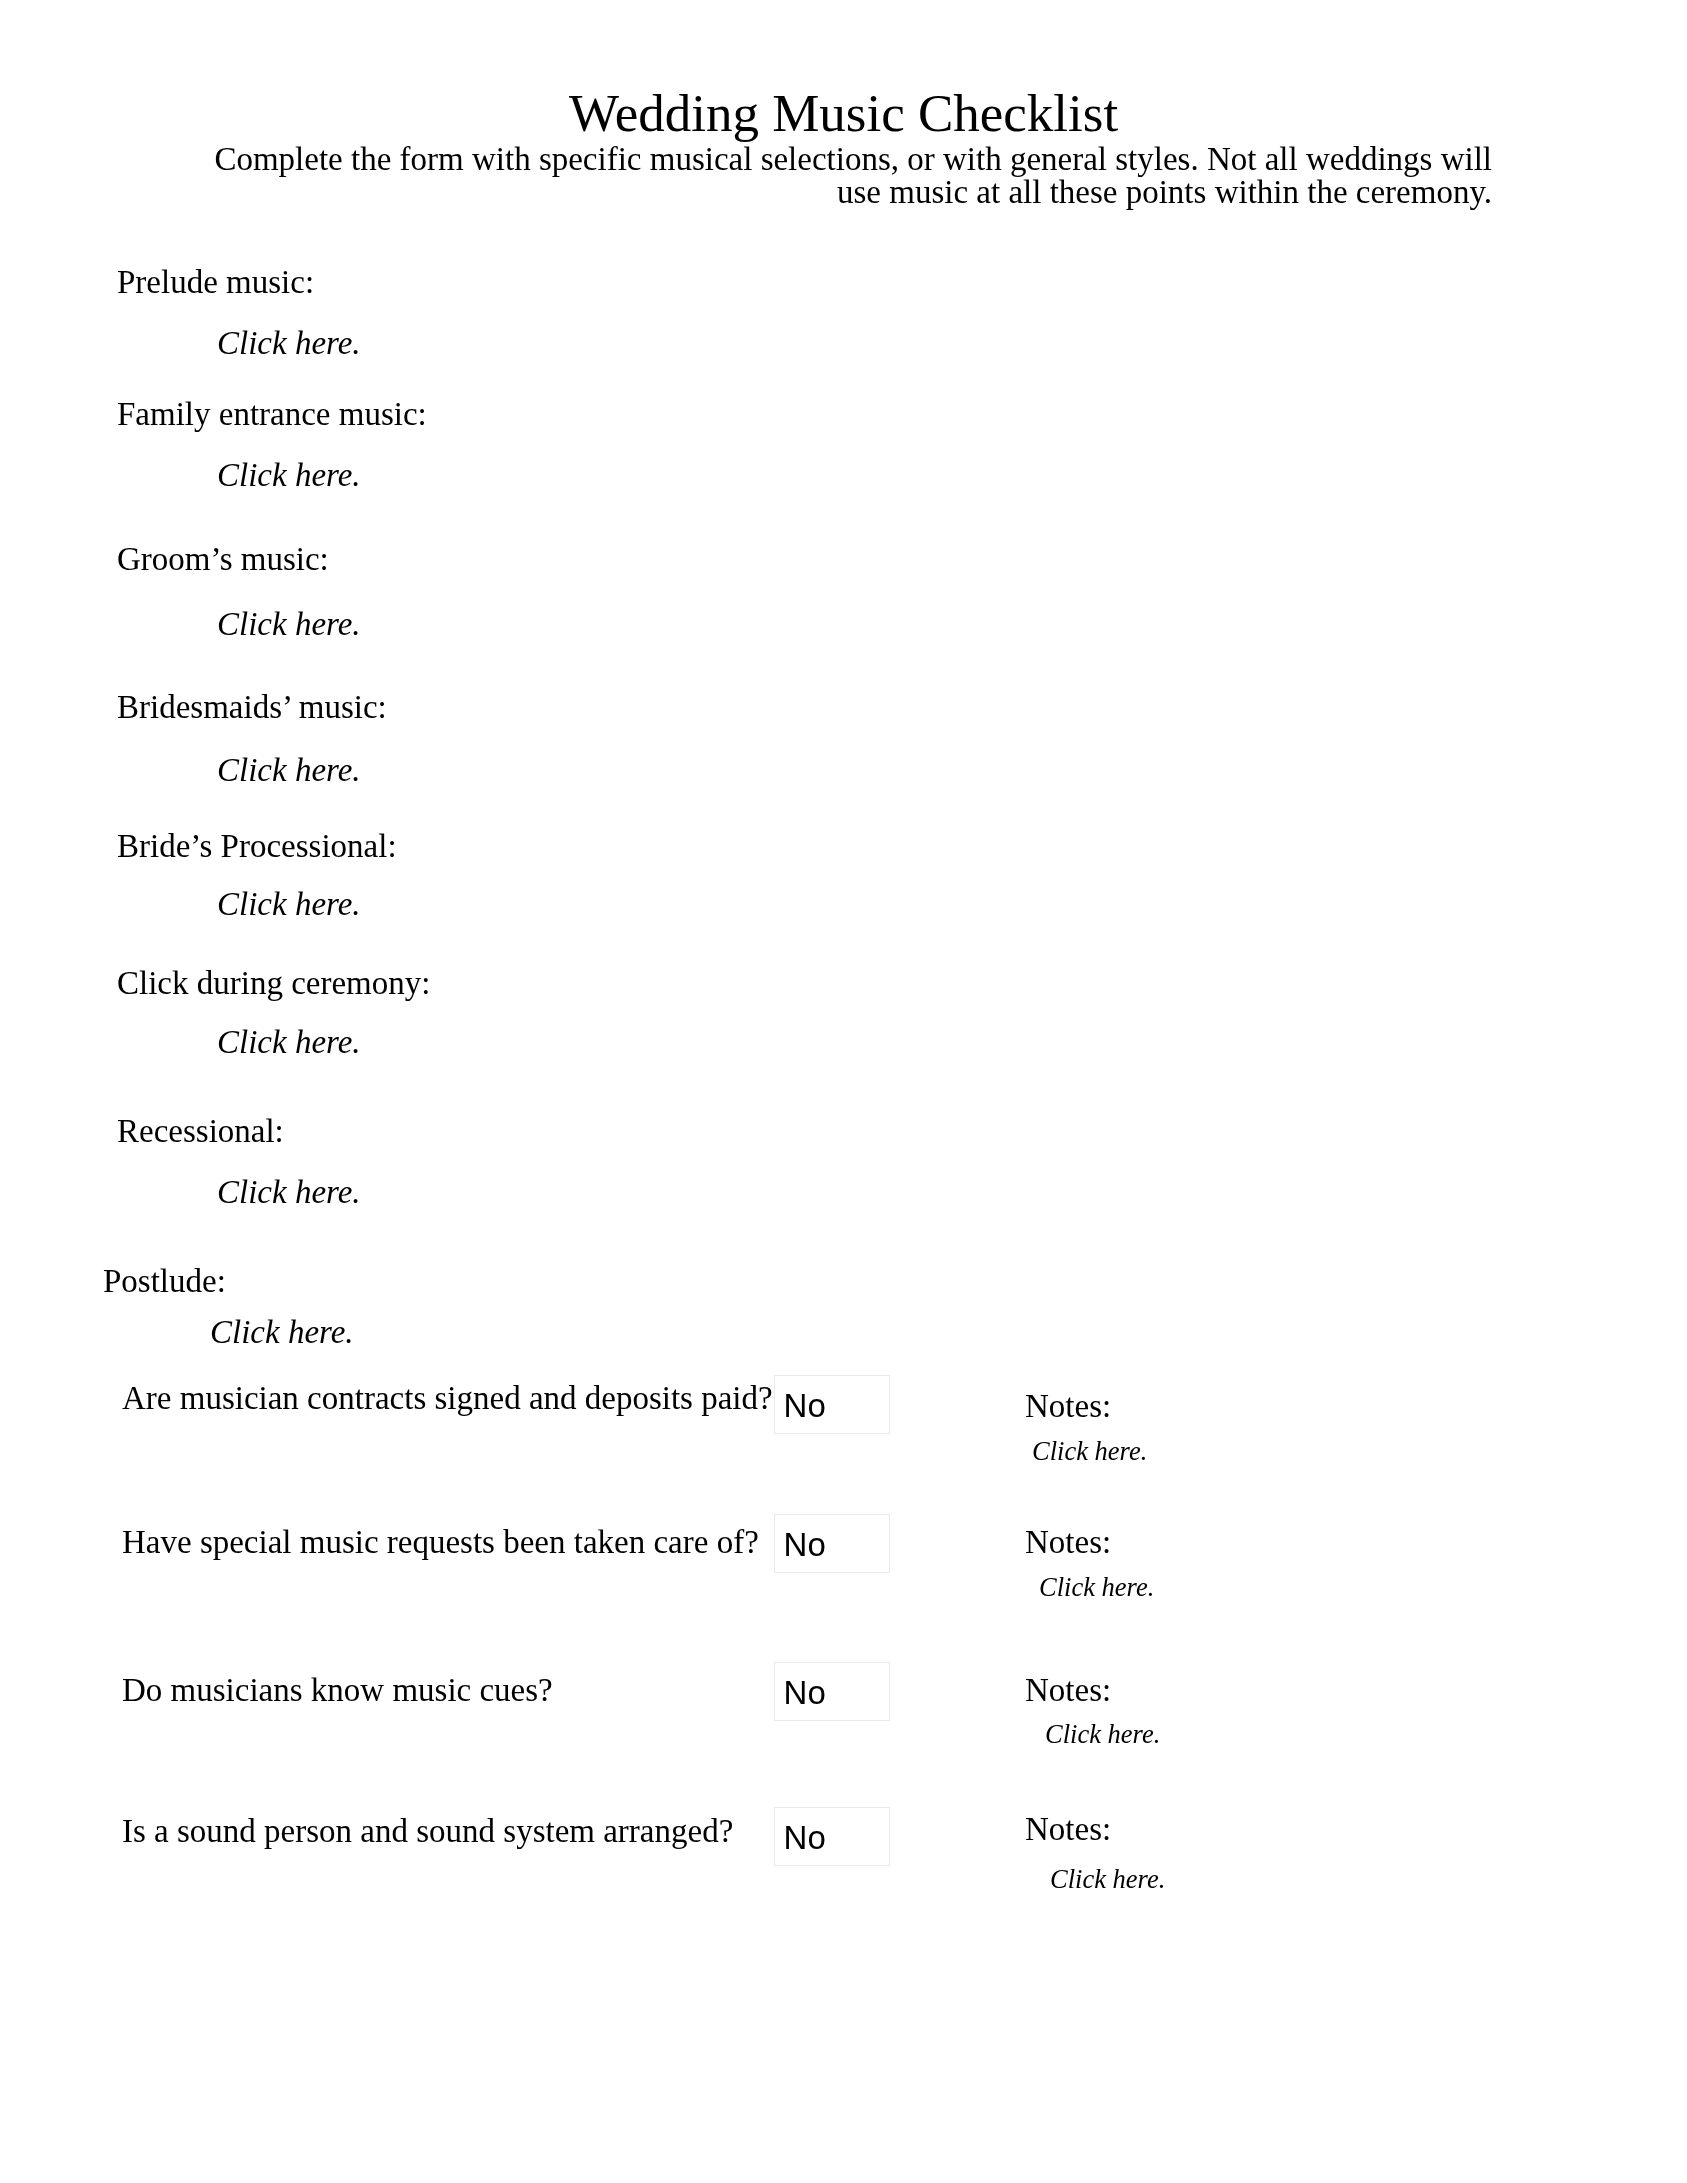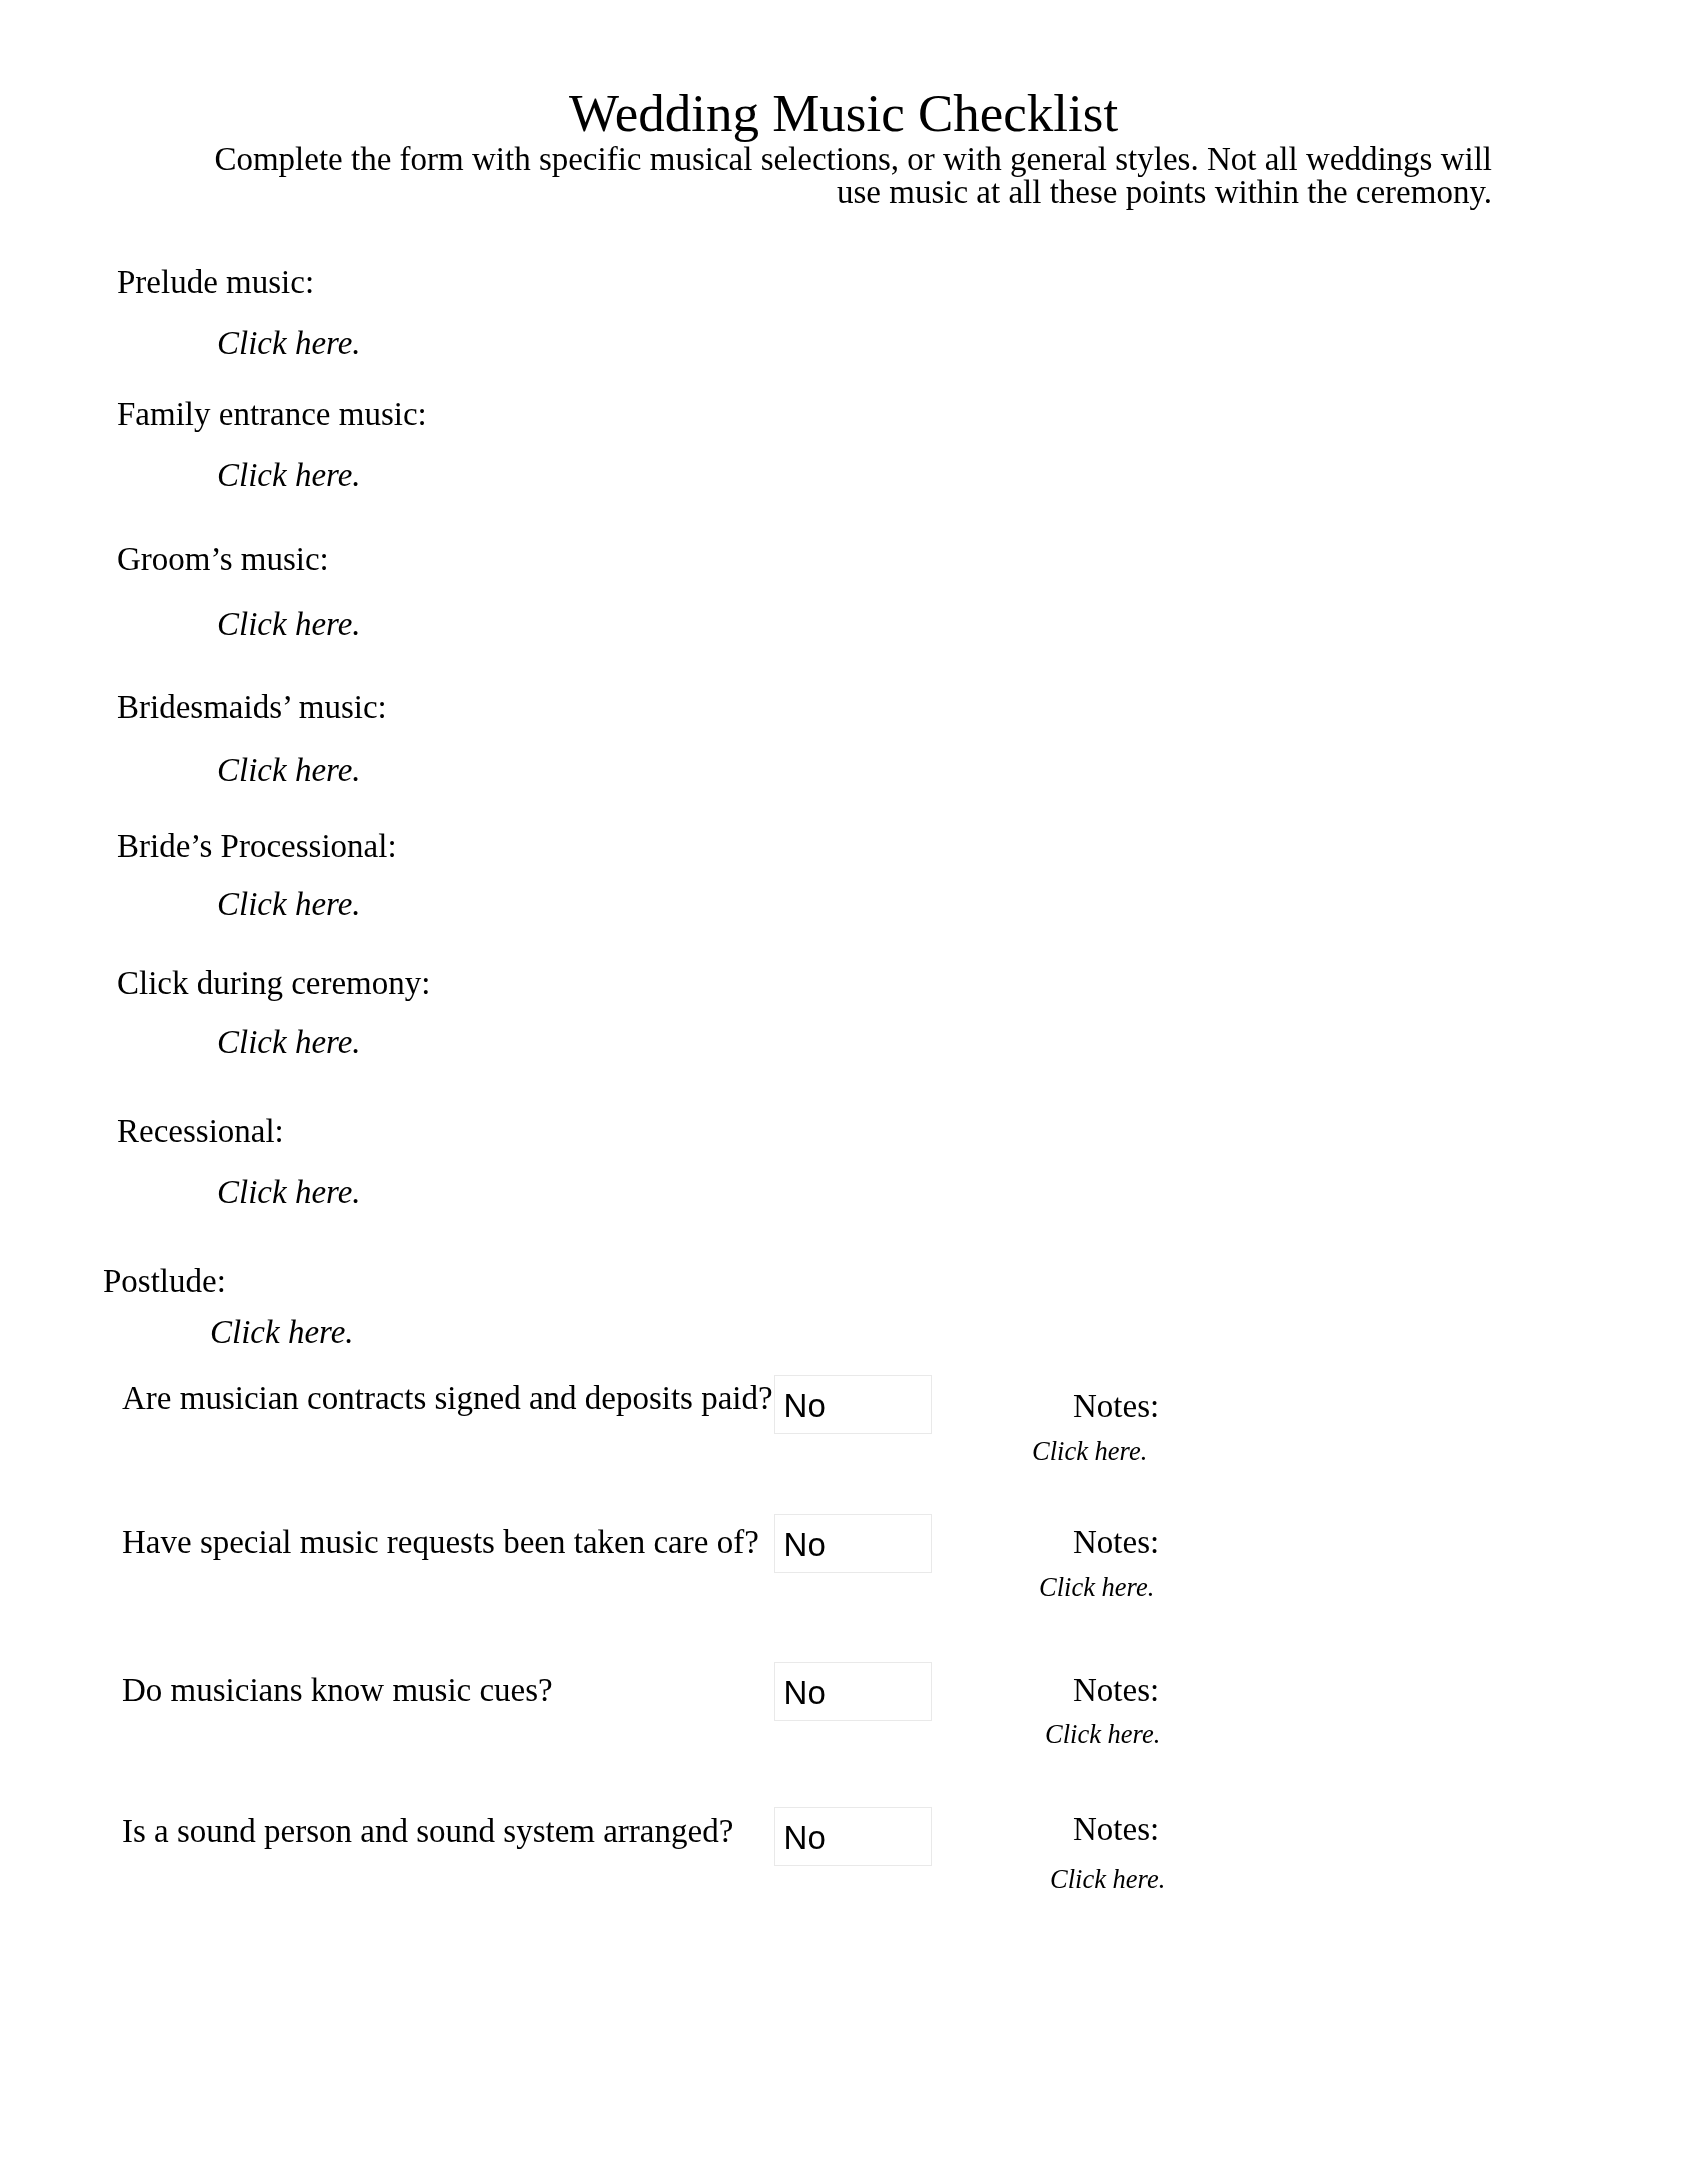--- a/index.html
+++ b/index.html
@@ -20,30 +20,30 @@
     left:195px;width:1297px;top:143px;
     font-size:33px;line-height:33px;
     text-align:right;white-space:normal;
   }
   .sec-label{left:117px;font-size:33px;}
   .sec-value{left:217px;font-size:33px;font-style:italic;}
   .sec-value.postlude{left:210px;}
   .sec-label.postlude{left:103px;text-align:right;}
   .q-label{left:114px;font-size:33px;margin-left:8px;}
   .answer-box{
-    left:774px;width:158px;height:59px;
+    left:774px;width:116px;height:59px;
     box-sizing:border-box;
     border:1.3px solid #e9e9e9;
     background:#ffffff;
     padding:12.6px 0 0 8.6px;
     font-family:"Liberation Sans","DejaVu Sans",sans-serif;
     font-size:33px;line-height:1;
     cursor:default;
   }
-  .notes-label{left:1025px;font-size:33px;margin-left:48px;}
+  .notes-label{left:1025px;font-size:33px;}
   .notes-value{font-size:26.5px;font-style:italic;}
 </style>
 </head>
 <body>
 
 <div class="abs title">Wedding Music Checklist</div>
 <div class="abs subtitle">Complete the form with specific musical selections, or with general styles. Not all weddings will use music at all these points within the ceremony.</div>
 
 <div class="abs sec-label" style="top:266px">Prelude music:</div>
 <div class="abs sec-value" style="top:327px">Click here.</div>

